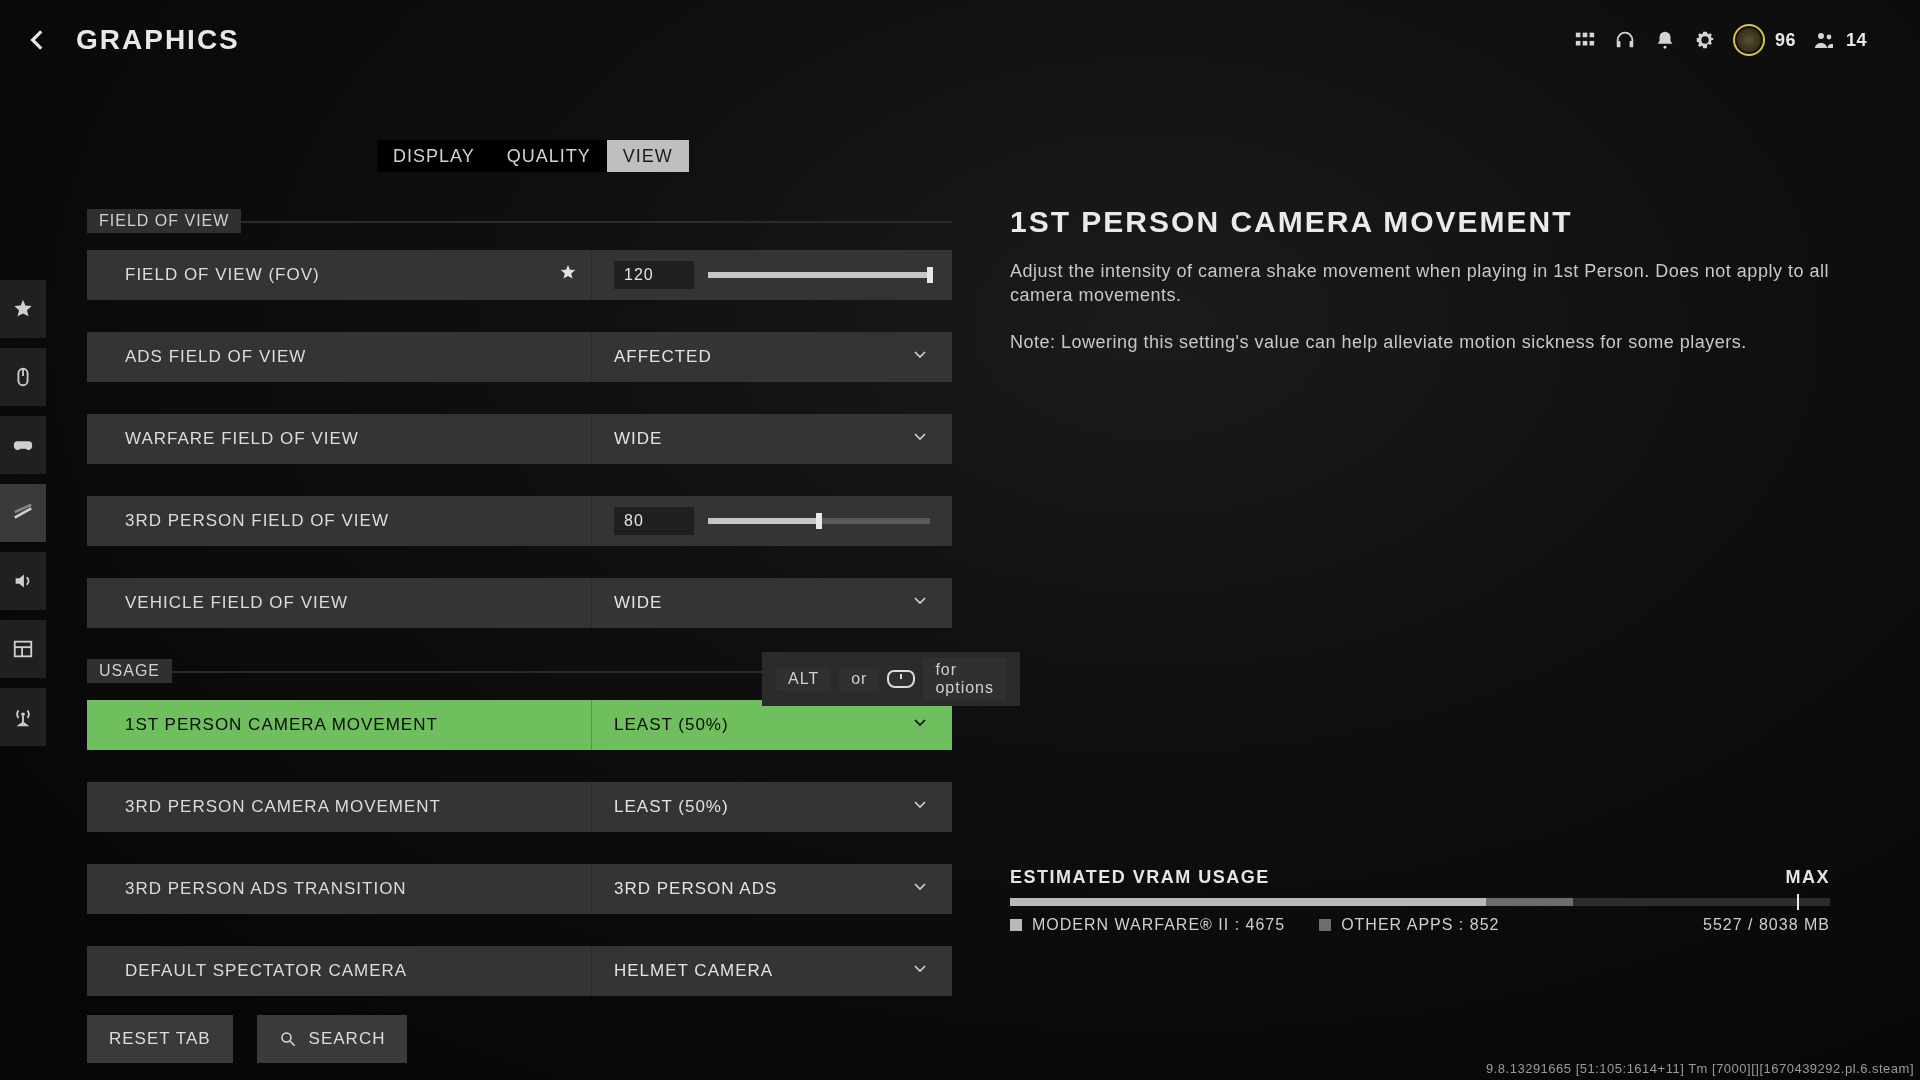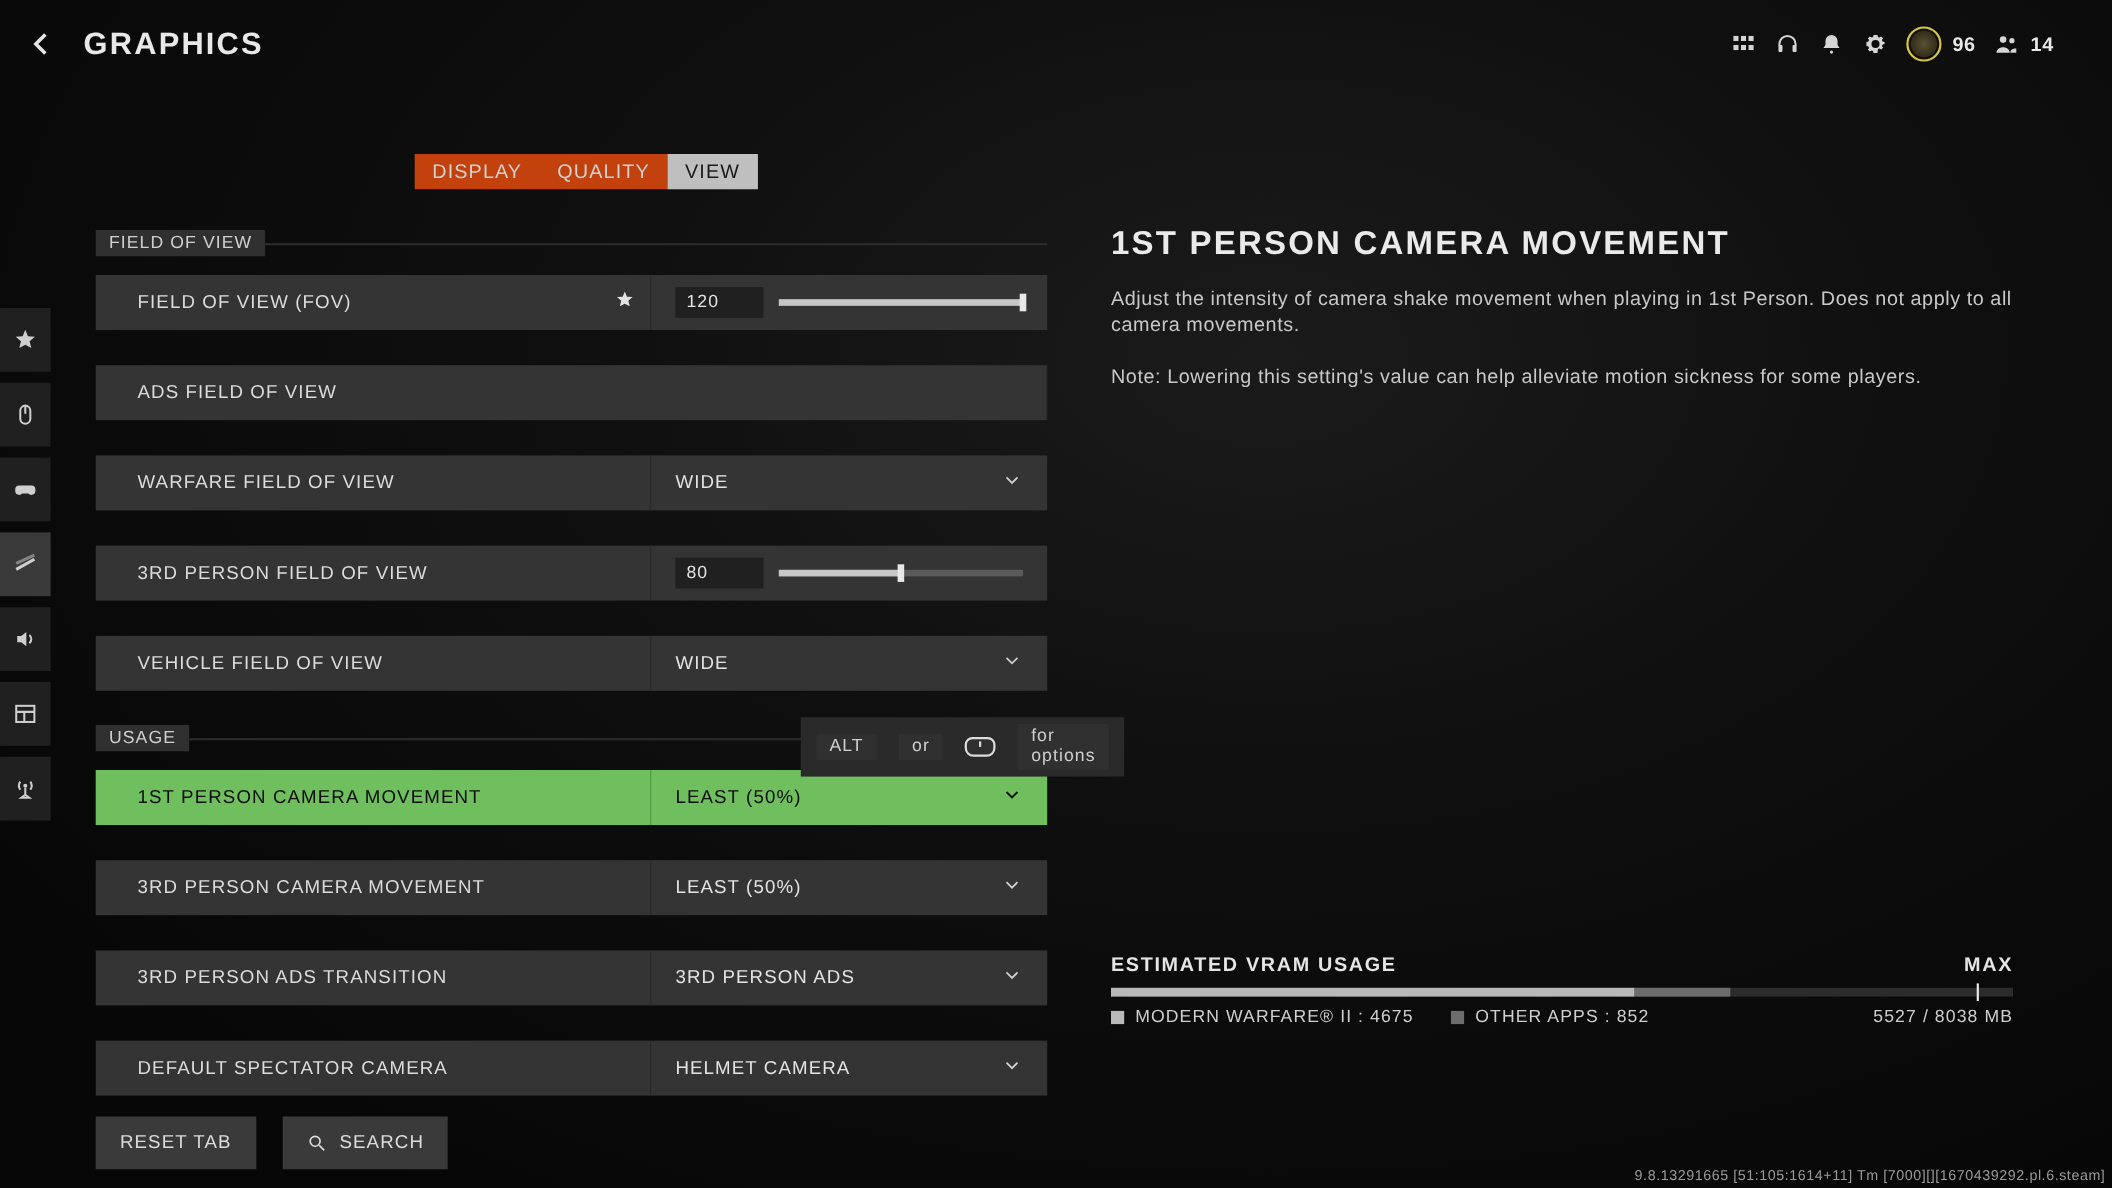--- a/index.html
+++ b/index.html
@@ -18,21 +18,21 @@
   .hicon{width:24px;height:24px;display:flex;align-items:center;justify-content:center;cursor:pointer}
   .hicon svg{width:22px;height:22px;fill:#d5d5d5}
   .icon-with-num{display:flex;align-items:center;gap:10px;color:#e8e8e8;font-weight:600;font-size:18px}
   .avatar{width:32px;height:32px;border-radius:50%;background:radial-gradient(circle at 50% 50%,#5a5130 0%,#2c2717 70%);border:2px solid #d5c54a;box-shadow:0 0 0 2px rgba(0,0,0,.6) inset}
   
   .side-rail{position:absolute;left:0;top:280px;display:flex;flex-direction:column}
   .rail-btn{width:46px;height:58px;background:#202020;margin-bottom:10px;display:flex;align-items:center;justify-content:center;cursor:pointer}
   .rail-btn.active{background:#3a3a3a}
   .rail-btn svg{width:22px;height:22px;fill:#cfcfcf}
   
-  .tabs{position:absolute;top:140px;left:377px;display:flex;gap:0;background:#c2410c;height:32px;align-items:stretch;font-size:18px;font-weight:500;letter-spacing:1px}
+  .tabs{position:absolute;top:140px;left:377px;display:flex;gap:0;background:#000000;height:32px;align-items:stretch;font-size:18px;font-weight:500;letter-spacing:1px}
   .tab{padding:0 16px;display:flex;align-items:center;color:#d2d2d2;cursor:pointer}
   .tab.active{background:#bfbfbf;color:#1a1a1a}
   
   .settings{position:absolute;left:87px;top:210px;width:865px}
   .section-title{display:flex;align-items:center;height:22px;margin:0 0 18px 0}
   .section-title span{background:#303030;color:#d0d0d0;font-size:16px;font-weight:500;letter-spacing:1px;padding:3px 12px}
   .section-title .rule{flex:1;height:2px;background:#2b2b2b;margin-top:1px}
   .section-title.mt{margin-top:20px}
   .row{display:flex;height:50px;margin-bottom:32px;background:#343434;align-items:stretch;font-size:17px;letter-spacing:1px}
   .row.selected{background:#6fbf5f;color:#0b0b0b}
@@ -44,21 +44,21 @@
   .chev svg{width:20px;height:20px;stroke:#cfcfcf;fill:none;stroke-width:2}
   .row.selected .chev svg{stroke:#0b0b0b}
   .star{position:absolute;right:14px;top:50%;transform:translateY(-50%);}
   .star svg{width:18px;height:18px;fill:#e2e2e2}
   
   .valuebox{width:80px;height:28px;background:#202020;color:#e3e3e3;display:flex;align-items:center;padding:4px 10px;margin-right:14px;font-size:16px}
   .slider{flex:1;height:6px;background:#5a5a5a;position:relative}
   .slider .fill{position:absolute;left:0;top:0;height:100%;background:#c6c6c6}
   .slider .thumb{position:absolute;top:50%;transform:translate(-50%,-50%);width:6px;height:16px;background:#e8e8e8}
   
-  .hint{position:absolute;left:641px;top:-8px;display:flex;align-items:center;gap:20px;background:#2a2a2a;padding:6px 14px;font-size:16px;letter-spacing:1px}
+  .hint{position:absolute;left:675px;top:-8px;display:flex;align-items:center;gap:8px;background:#2a2a2a;padding:6px 14px;font-size:16px;letter-spacing:1px}
   .key{background:#dcdcdc;color:#111;font-size:13px;font-weight:700;padding:2px 6px;border-radius:2px;letter-spacing:.5px}
   .mouse-mini{width:14px;height:18px;border:2px solid #dcdcdc;border-radius:7px 7px 8px 8px;position:relative}
   .mouse-mini:before{content:"";position:absolute;left:50%;top:2px;width:2px;height:5px;background:#dcdcdc;transform:translateX(-50%)}
   
   .desc{position:absolute;left:1010px;top:205px;width:820px}
   .desc h1{font-size:30px;font-weight:700;letter-spacing:2px;color:#eaeaea;margin-bottom:20px}
   .desc p{font-size:18px;line-height:1.35;color:#c8c8c8;margin-bottom:22px;letter-spacing:.5px}
   
   .vram{position:absolute;left:1010px;top:867px;width:820px}
   .vram-head{display:flex;justify-content:space-between;font-size:18px;font-weight:600;letter-spacing:1.5px;color:#e5e5e5;margin-bottom:10px}
@@ -205,20 +205,26 @@
         <div class="fill" style="width:100%"></div>
           <div class="thumb" style="left:100%"></div>
       </div>
     </div>
   </div>
 
   <div class="row">
     <div class="label">
         <span>ADS FIELD OF VIEW</span>
       </div>
+    <div class="value">
+        <span>AFFECTED</span>
+      <span class="chev"><svg viewBox="0 0 24 24">
+            <path d="m6 9 6 6 6-6"></path>
+          </svg></span>
+    </div>
   </div>
 
   <div class="row">
     <div class="label">
         <span>WARFARE FIELD OF VIEW</span>
       </div>
     <div class="value">
         <span>WIDE</span>
       <span class="chev"><svg viewBox="0 0 24 24">
             <path d="m6 9 6 6 6-6"></path>

